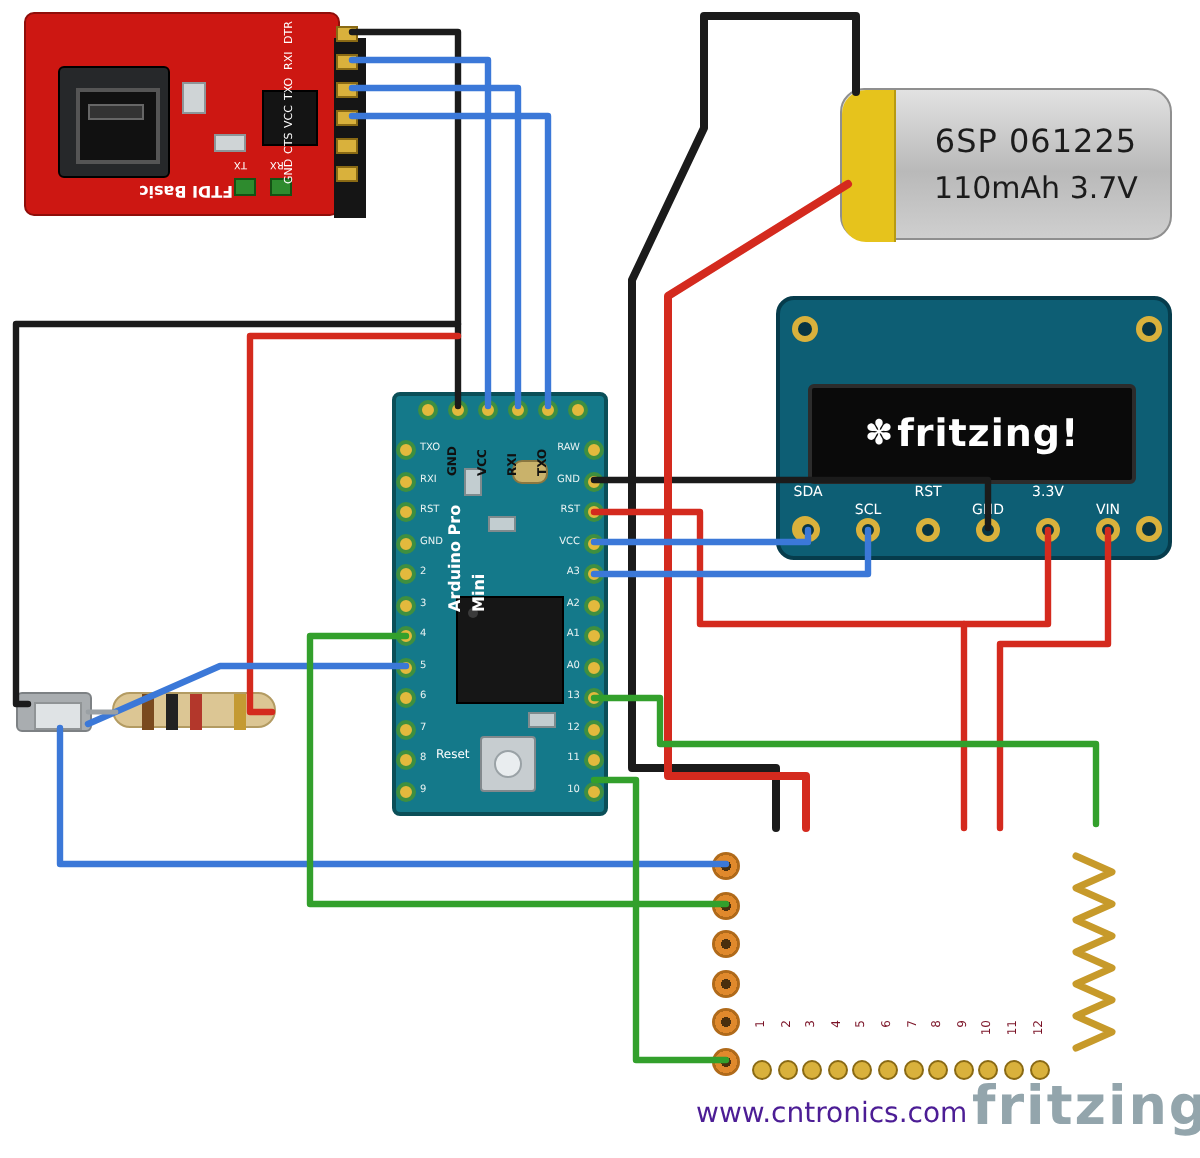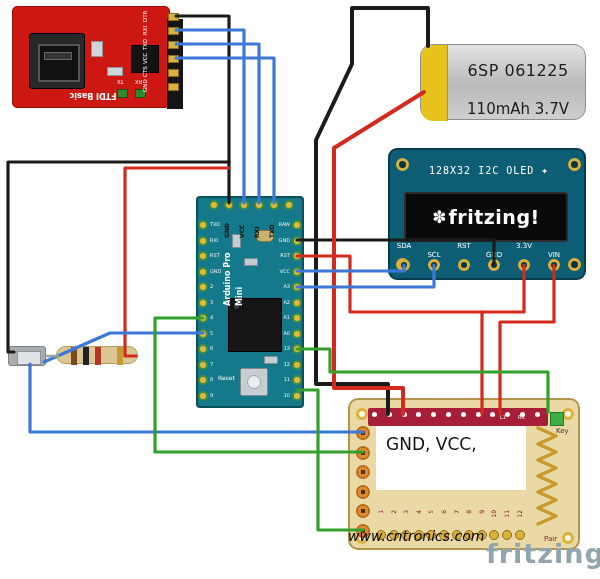--- a/index.html
+++ b/index.html
@@ -17,21 +17,21 @@
   .ftdi-header{position:absolute;left:154px;top:12px;width:16px;height:90px;background:#151515;z-index:2;}
   .ftdi-name{position:absolute;left:40px;top:84px;width:80px;text-align:center;font-size:8px;font-weight:bold;color:#fff;transform:rotate(180deg);z-index:3;}
   .smd-led{position:absolute;width:9px;height:7px;background:#2e8b2e;border:1px solid #145214;z-index:3;}
   .smd-lbl{position:absolute;font-size:5px;color:#fff;transform:rotate(180deg);z-index:3;}
 
   
   .battery{left:420px;top:44px;width:166px;height:76px;background:linear-gradient(#e2e2e2,#b9b9b9 55%,#cfcfcf);border:1px solid #8f8f8f;border-radius:12px;}
   .bat-stripe{position:absolute;left:0;top:0;width:26px;height:76px;background:#e6c31c;border-right:1px solid #b79a12;border-radius:12px 0 0 12px;z-index:2;}
   .bat-text{position:absolute;left:32px;top:16px;width:130px;text-align:center;color:#1c1c1c;z-index:3;}
   .bat-line1{font-size:16px;letter-spacing:0.5px;}
-  .bat-line2{font-size:15px;margin-top:20px;}
+  .bat-line2{font-size:15px;margin-top:5px;}
 
   
   .oled{left:388px;top:148px;width:198px;height:132px;background:#0d5e74;border:2px solid #063c4c;border-radius:9px;}
   .oled-corner{position:absolute;width:7px;height:7px;border-radius:50%;background:#083543;border:3px solid #d9b13c;z-index:2;}
   .oled-title{position:absolute;left:10px;top:14px;width:178px;text-align:center;color:#fff;font-family:"DejaVu Sans Mono",monospace;font-size:10px;letter-spacing:1px;z-index:3;}
   .oled-star{color:#fff;font-size:11px;}
   .oled-screen{position:absolute;left:14px;top:42px;width:160px;height:46px;background:#0a0a0a;border:2px solid #2c2c2c;border-radius:3px;z-index:2;
                display:flex;align-items:center;justify-content:center;color:#fff;}
   .oled-flower{font-size:17px;margin-right:2px;}
   .oled-brand{font-size:19px;font-weight:bold;letter-spacing:0.5px;}
@@ -74,21 +74,21 @@
   
   .pin-nub{position:absolute;width:9px;height:6px;background:#d9b13c;border:1px solid #8a6a14;z-index:3;}
   .pin{position:absolute;width:10px;height:10px;border-radius:50%;background:#e3b93d;border:2px solid #3f8f3f;box-sizing:border-box;z-index:3;}
   .vlabel{position:absolute;writing-mode:vertical-rl;transform:rotate(180deg);font-size:5.5px;color:#fff;z-index:3;line-height:1;}
   .prog-lbl{color:#101010;font-size:6px;font-weight:bold;}
   .tlabel{position:absolute;font-size:5px;color:#e8f2f2;z-index:3;line-height:1;}
 
   #wire-layer{position:absolute;left:0;top:0;z-index:5;}
   .antenna-svg{position:absolute;left:524px;top:424px;z-index:2;}
 
-  .wm-site{position:absolute;left:348px;top:528px;font-size:14px;color:#000000;z-index:8;font-style:italic;}
+  .wm-site{position:absolute;left:348px;top:549px;font-size:14px;color:#4c1d95;z-index:8;}
   .wm-brand{position:absolute;left:486px;top:538px;font-size:27px;font-weight:bold;color:#93a5ac;letter-spacing:1px;z-index:8;}
 </style>
 </head>
 <body>
 
 <div id="stage">
 
   <div class="board ftdi">
     <div class="usb">
       <div class="usb-inner"></div>
@@ -111,56 +111,40 @@
       <div class="bat-line1">6SP 061225</div>
       <div class="bat-line2">110mAh 3.7V</div>
     </div>
   </div>
 
   <div class="board oled">
     <div class="oled-corner" style="left:6px;top:8px;"></div>
     <div class="oled-corner" style="left:178px;top:8px;"></div>
     <div class="oled-corner" style="left:6px;top:108px;"></div>
     <div class="oled-corner" style="left:178px;top:108px;"></div>
-    <div class="oled-title">
-      <span>128X32 I2C OLED</span>
-      <span class="oled-star">✦</span>
-    </div>
     <div class="oled-screen">
       <span class="oled-flower">✽</span>
       <span class="oled-brand">fritzing!</span>
     </div>
   </div>
 
   <div class="board ardu">
     <div class="ard-chip"></div>
     <div class="ard-chip-dot"></div>
     <div class="ard-crystal"></div>
     <div class="ard-passive" style="left:34px;top:36px;width:7px;height:12px;"></div>
     <div class="ard-passive" style="left:46px;top:60px;width:12px;height:6px;"></div>
     <div class="ard-passive" style="left:66px;top:158px;width:12px;height:6px;"></div>
     <div class="ard-title" style="left:38px;top:30px;height:78px;">Mini</div>
     <div class="ard-title" style="left:26px;top:30px;height:78px;">Arduino Pro</div>
     <div class="reset-btn"></div>
     <div class="reset-cap"></div>
     <div class="reset-lbl">Reset</div>
   </div>
 
-  <div class="board mod">
-    <div class="mod-strip"></div>
-    <div class="mod-corner" style="left:6px;top:8px;"></div>
-    <div class="mod-corner" style="left:212px;top:8px;"></div>
-    <div class="mod-corner" style="left:6px;top:132px;"></div>
-    <div class="mod-corner" style="left:212px;top:132px;"></div>
-    <div class="mod-striplbl" style="left:150px;top:14px;">L1</div>
-    <div class="mod-striplbl" style="left:168px;top:14px;">RX</div>
-    <div class="mod-led"></div>
-    <div class="mod-key">Key</div>
-    <div class="mod-pair">Pair</div>
-  </div>
 
   <svg class="antenna-svg" width="48" height="120">
     <polyline points="14,4 32,12 14,20 32,28 14,36 32,44 14,52 32,60 14,68 32,76 14,84 32,92 14,100" fill="none" stroke="#c79a2a" stroke-width="3.5" stroke-linejoin="round" stroke-linecap="round"></polyline>
   </svg>
 
   <div class="board resistor">
     <div class="band" style="left:14px;background:#7a4a1e;"></div>
     <div class="band" style="left:26px;background:#222;"></div>
     <div class="band" style="left:38px;background:#b3372b;"></div>
     <div class="band" style="left:60px;background:#c49a33;"></div>
@@ -187,21 +171,20 @@
       <polyline points="297,287 434,287 434,265" fill="none" stroke="#3b78d8" stroke-width="3.2" stroke-linejoin="round" stroke-linecap="round"></polyline>
       <polyline points="203,333 110,333 44,362" fill="none" stroke="#3b78d8" stroke-width="3.2" stroke-linejoin="round" stroke-linecap="round"></polyline>
       <polyline points="30,364 30,432 363,432" fill="none" stroke="#3b78d8" stroke-width="3.2" stroke-linejoin="round" stroke-linecap="round"></polyline>
       <polyline points="203,318 155,318 155,452 363,452" fill="none" stroke="#33a02c" stroke-width="3.2" stroke-linejoin="round" stroke-linecap="round"></polyline>
       <polyline points="297,390 318,390 318,530 363,530" fill="none" stroke="#33a02c" stroke-width="3.2" stroke-linejoin="round" stroke-linecap="round"></polyline>
       <polyline points="297,349 330,349 330,372 548,372 548,412" fill="none" stroke="#33a02c" stroke-width="3.2" stroke-linejoin="round" stroke-linecap="round"></polyline>
       <polyline points="44,356 58,356" fill="none" stroke="#9aa0a4" stroke-width="2.4" stroke-linejoin="round" stroke-linecap="round"></polyline>
     </svg>
 
   <div class="overlay-box">
-    <div>GND, VCC,</div>
   </div>
 
   <div class="wm-site">www.cntronics.com</div>
   <div class="wm-brand">fritzing</div>
 <div class="pin-nub" style="left: 168px; top: 13px;"></div>
     <div class="vlabel" style="left: 143px; top: 5px; height: 22px; text-align: center;">DTR</div>
     <div class="pin-nub" style="left: 168px; top: 27px;"></div>
     <div class="vlabel" style="left: 143px; top: 19px; height: 22px; text-align: center;">RXI</div>
     <div class="pin-nub" style="left: 168px; top: 41px;"></div>
     <div class="vlabel" style="left: 143px; top: 33px; height: 22px; text-align: center;">TXO</div>

